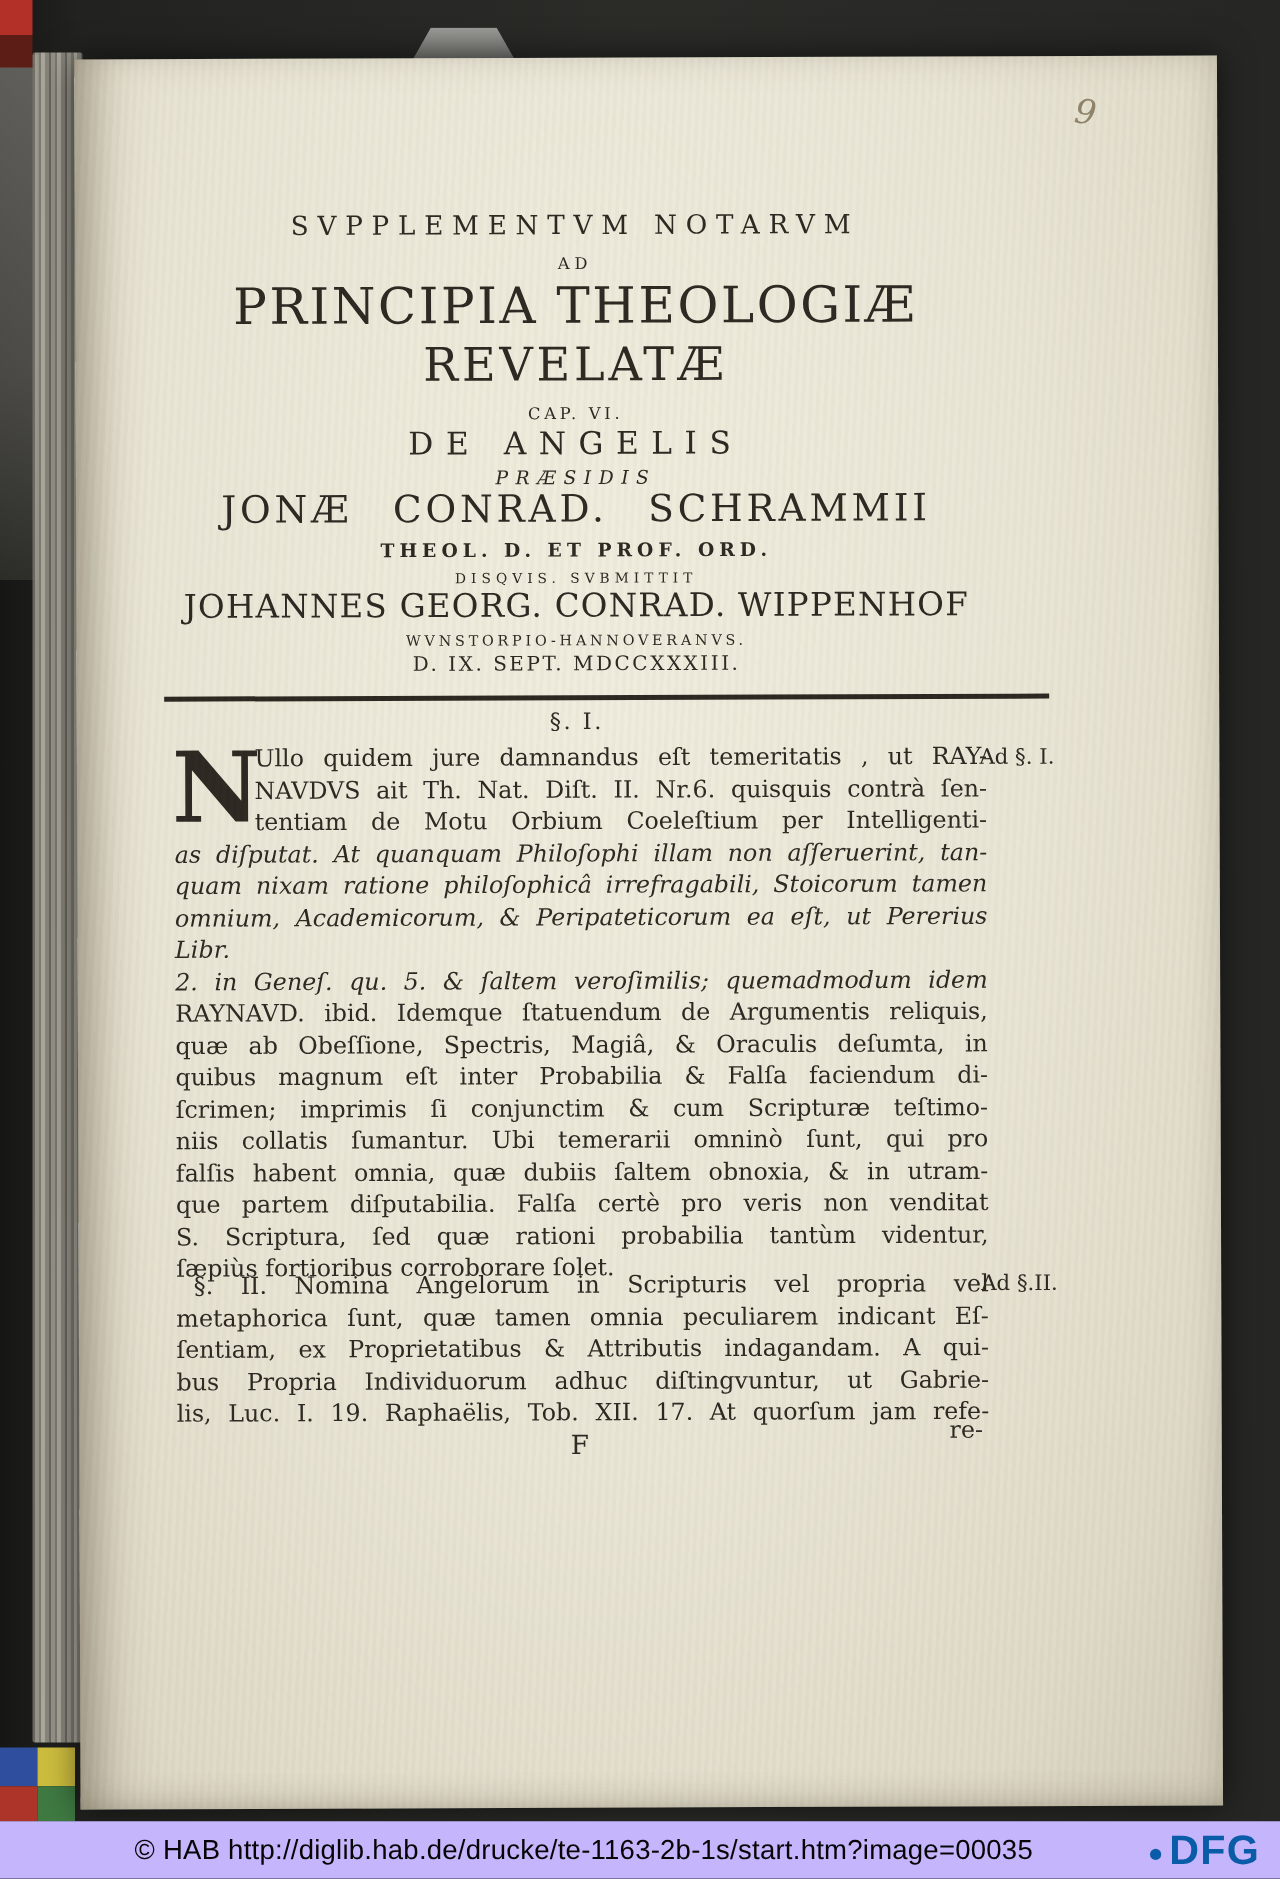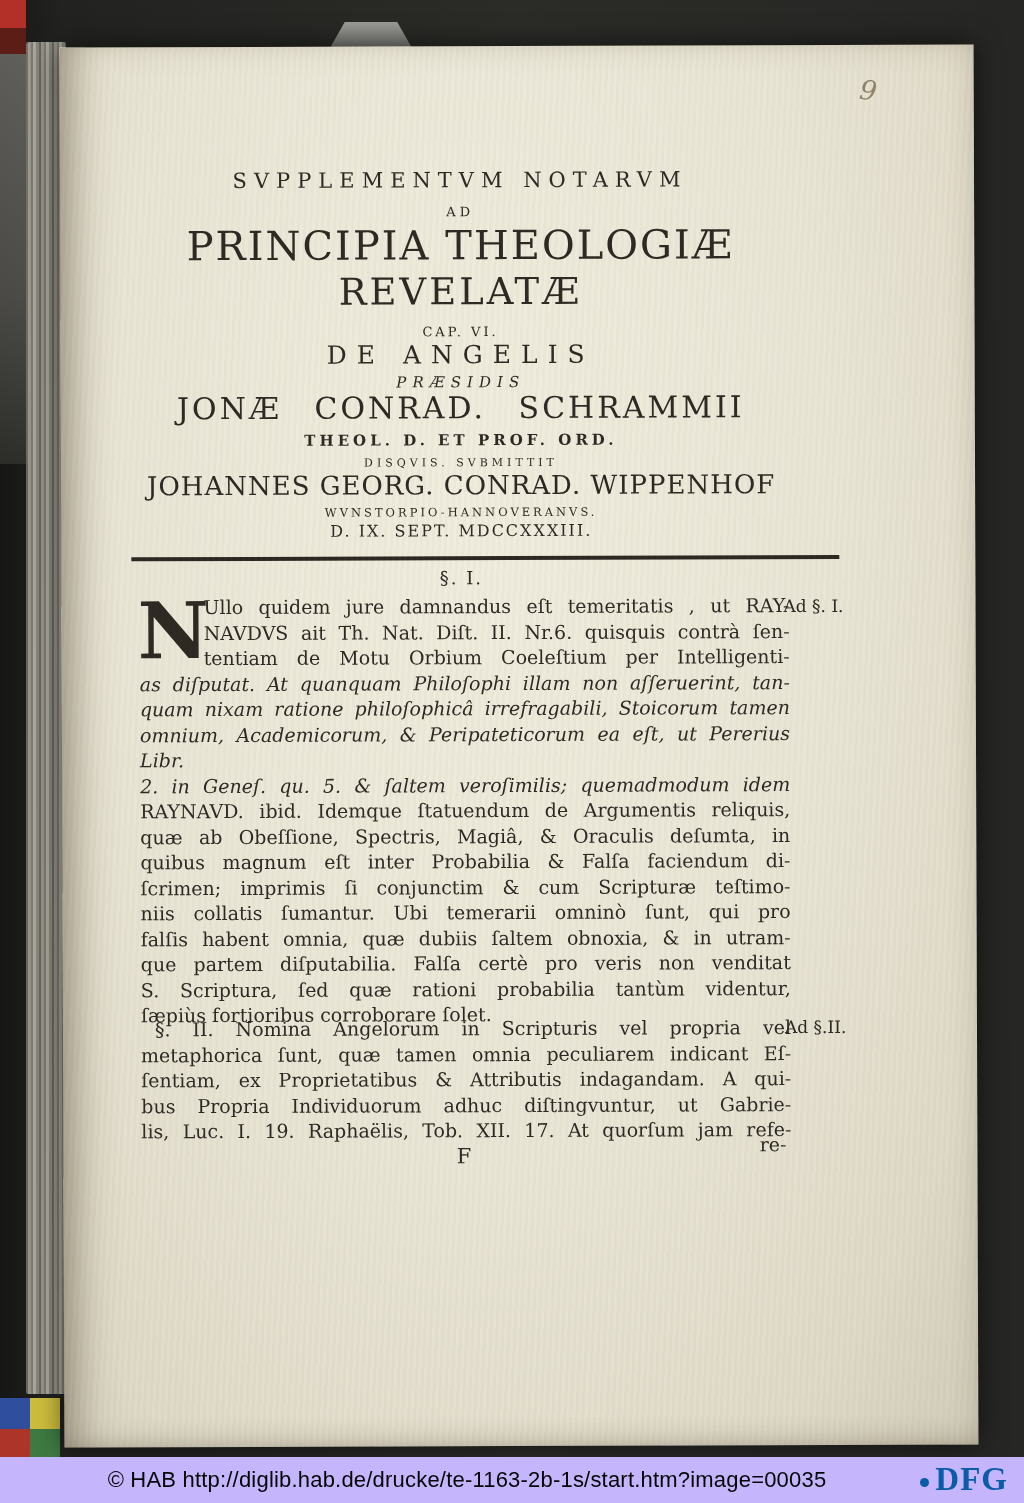--- a/index.html
+++ b/index.html
@@ -115,21 +115,21 @@
     position:absolute; left:0; bottom:0; width:1024px; height:46px;
     background:#c4b5fd; display:flex; align-items:center; justify-content:center;
   }
   .footer-text {
     font-family:"Liberation Sans", sans-serif;
     font-size:22px; color:#060606; letter-spacing:0.2px;
     margin-right:90px;
   }
   .dfg {
     position:absolute; right:16px; top:4px;
-    font-family:Liberation Serif, serif;
+    font-family:Liberation Sans, sans-serif;
     font-weight:bold; font-size:33px; color:#0b5ca8; letter-spacing:1px;
   }
   .dfg::before {
     content:""; display:inline-block; width:9px; height:9px; margin:0 6px 3px 0;
     border-radius:50%; background:#0b5ca8;
   }
 </style>
 </head>
 <body>
 

